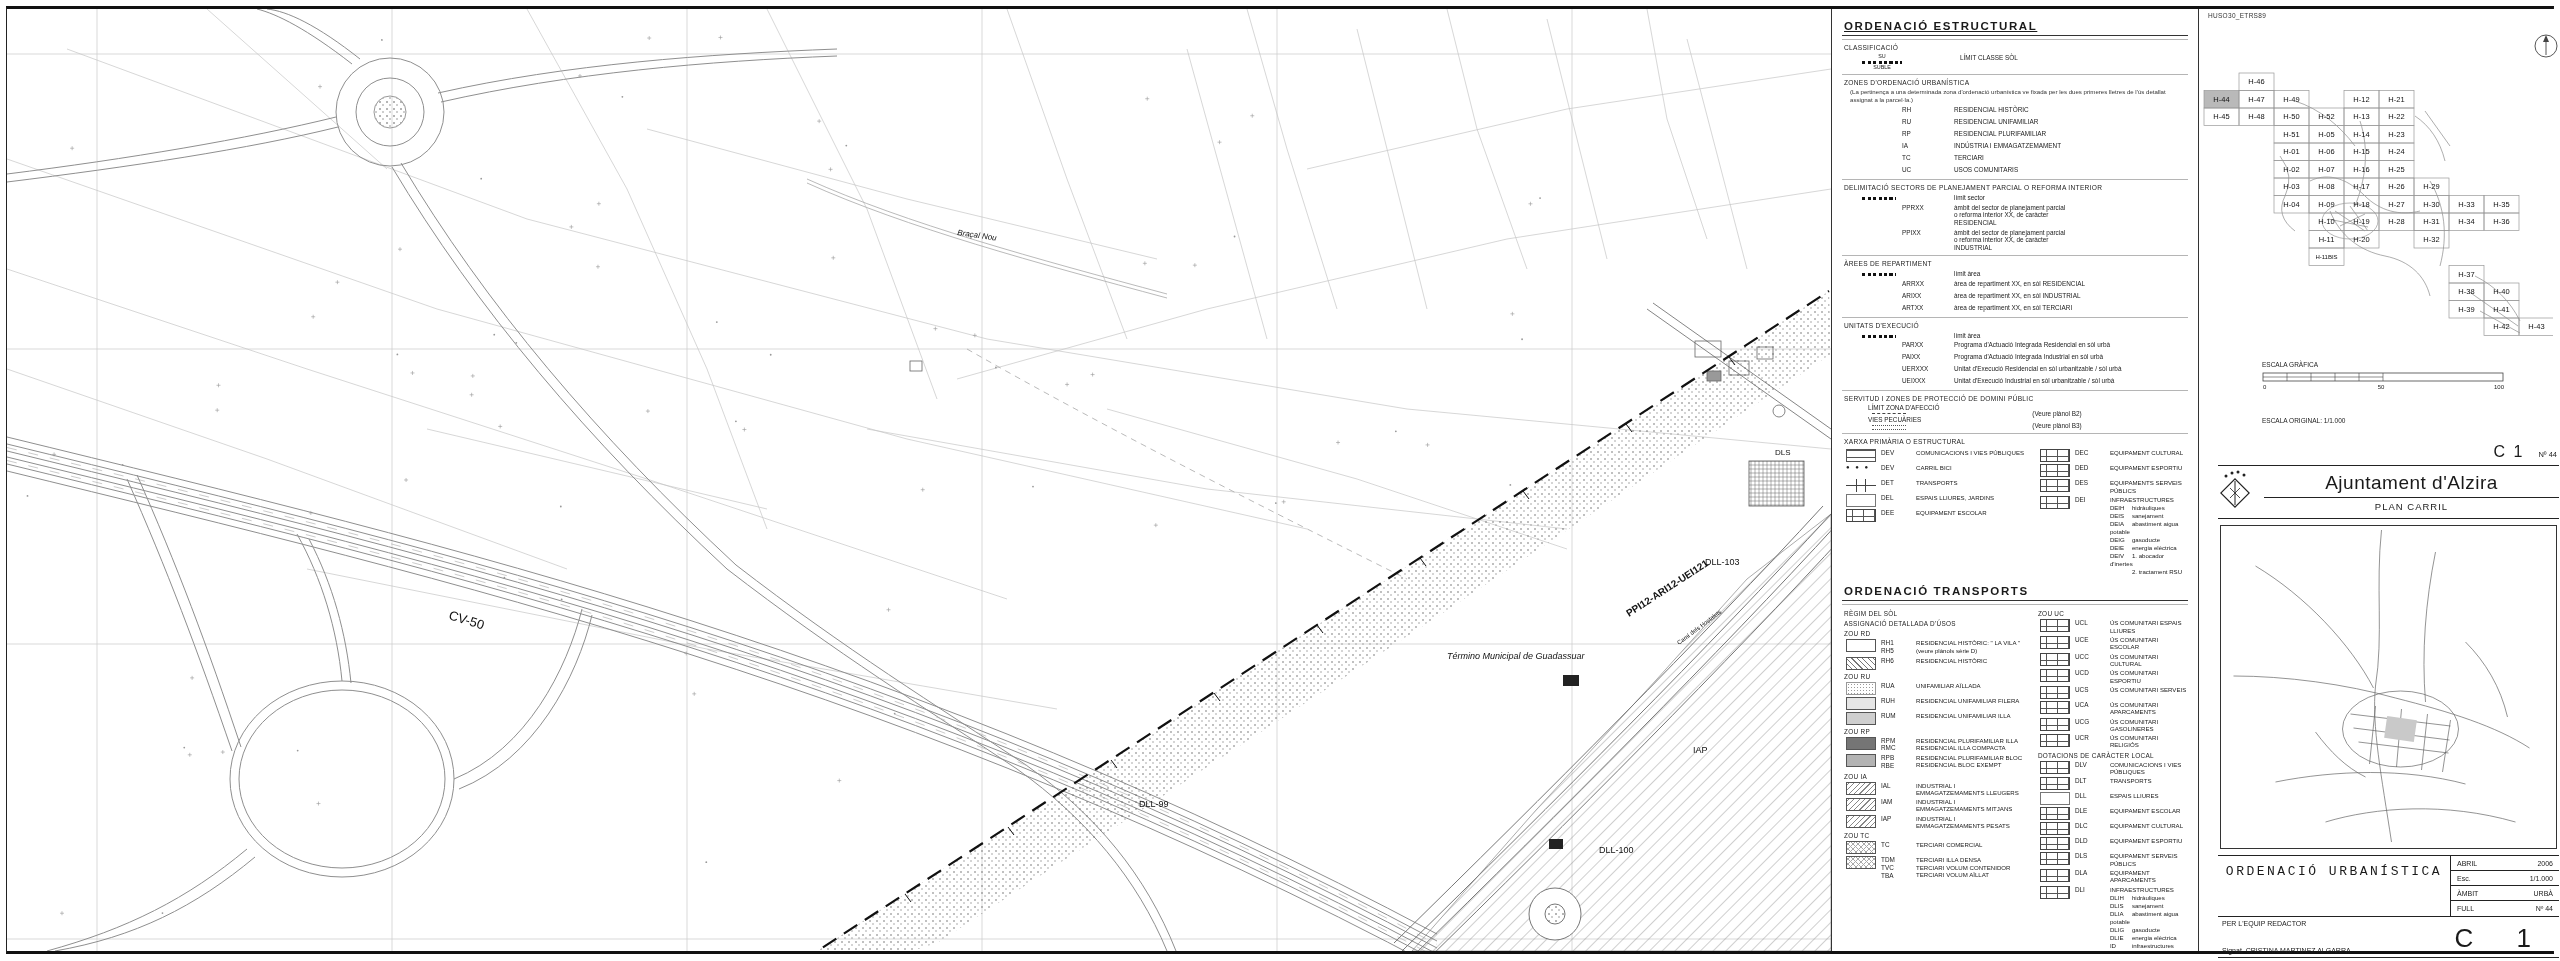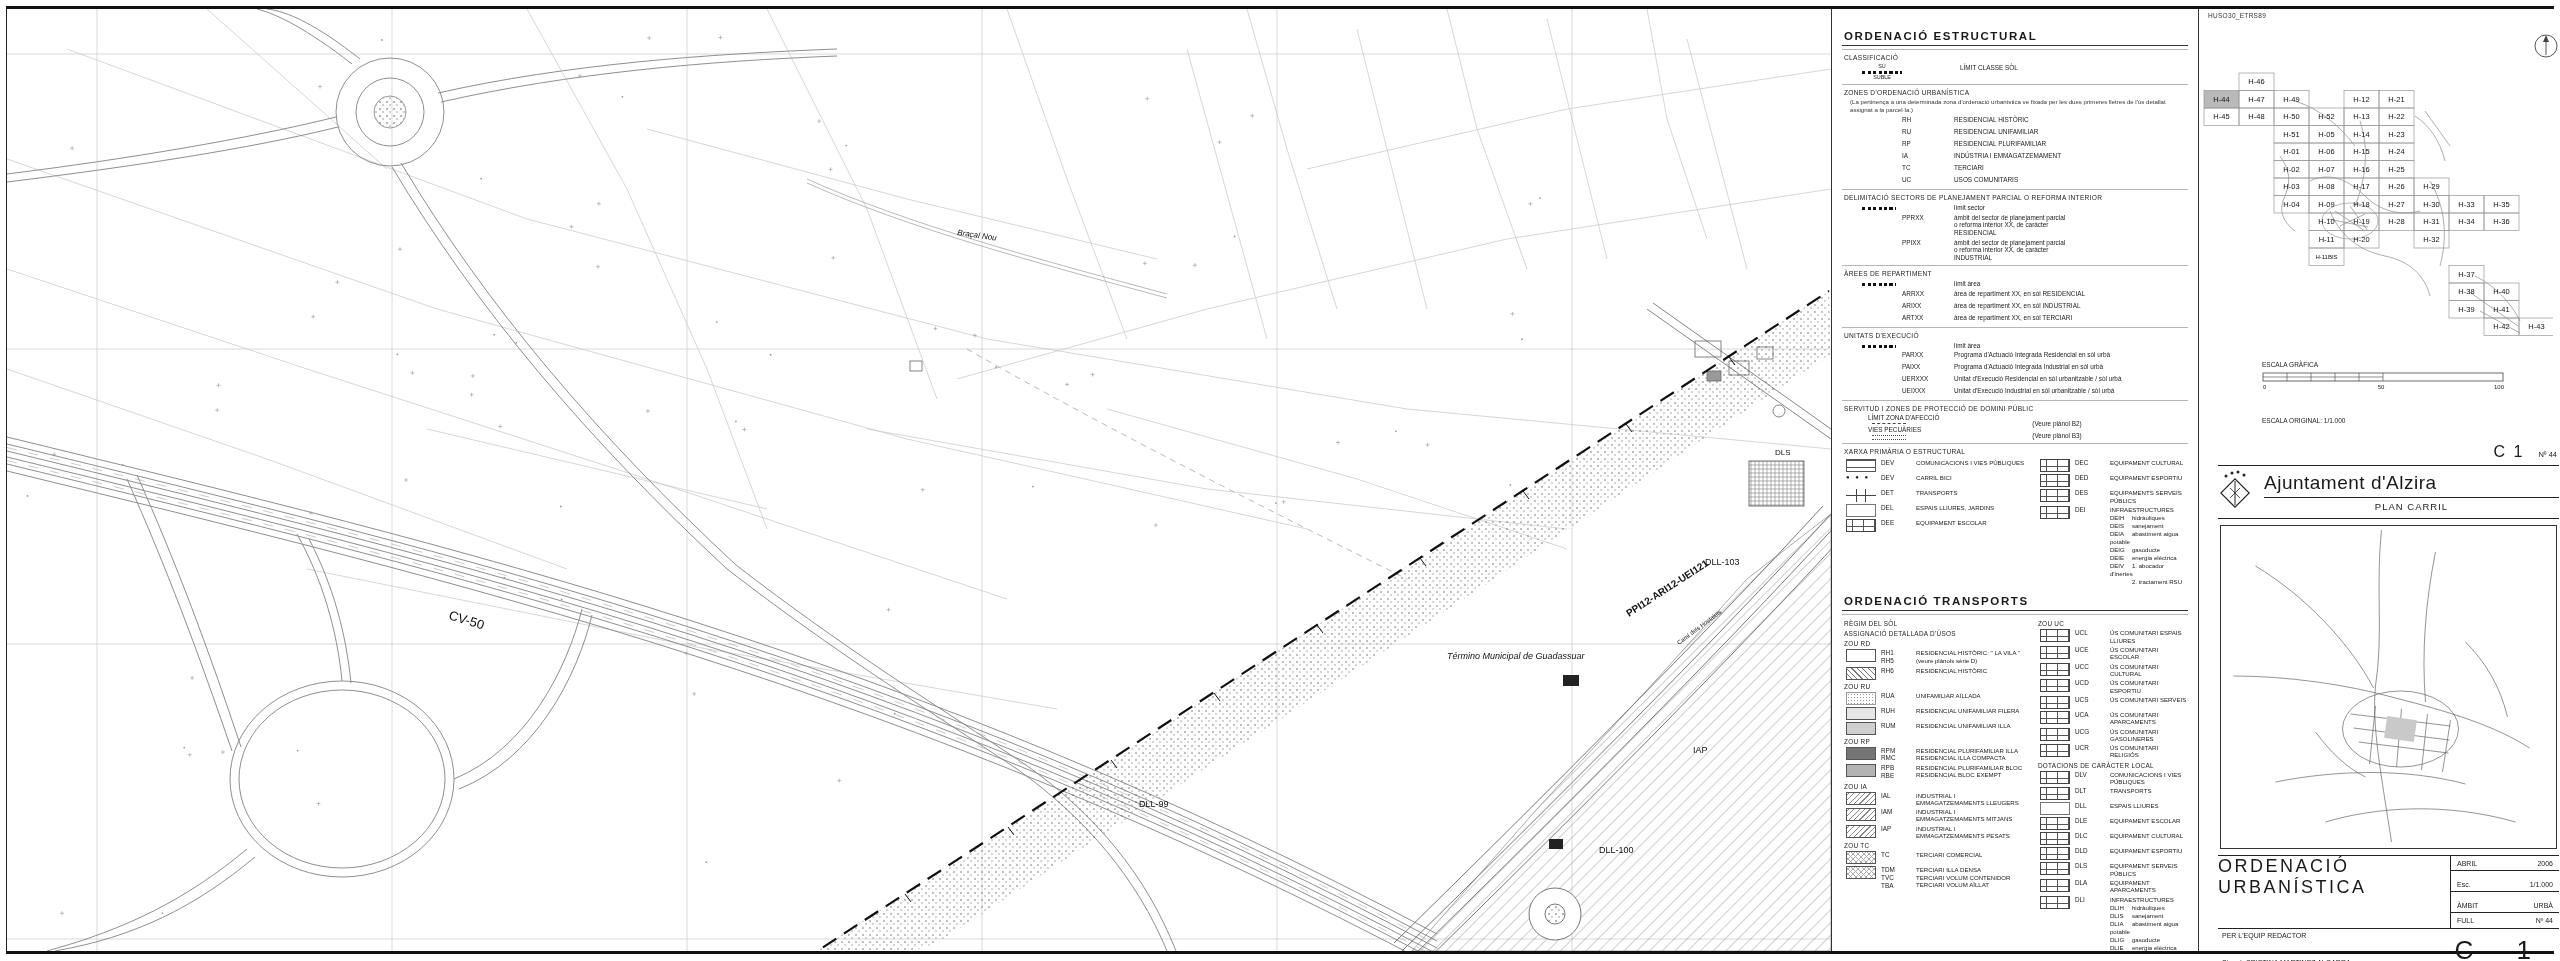--- a/index.html
+++ b/index.html
@@ -5,21 +5,21 @@
   html,body{margin:0;padding:0;background:#fff;}
   body{width:2560px;height:961px;position:relative;font-family:"Liberation Sans",sans-serif;color:#1a1a1a;}
   .sheet{position:absolute;left:6px;top:6px;width:2546px;height:942px;border-left:1px solid #222;border-right:1px solid #222;border-top:3px solid #111;border-bottom:3px solid #111;background:#fff;}
   .map-area{position:absolute;left:0;top:0;width:1824px;height:942px;overflow:hidden;background:#fff;}
   .map-area svg{display:block;}
   .legend-panel{position:absolute;left:1824px;top:0;width:368px;height:942px;border-left:1px solid #333;border-right:1px solid #333;box-sizing:border-box;padding:6px 10px 0 10px;overflow:hidden;background:#fff;}
   .right-panel{position:absolute;left:2193px;top:0;width:353px;height:942px;background:#fff;padding-left:16px;}
 
   
   .lgT{font-size:11.5px;font-weight:700;letter-spacing:1.6px;padding:3px 0 3px 2px;border-bottom:1.4px solid #333;margin:6px 0 3px 0;}
-  .lgT:first-child{margin-top:12px;}
+  .lgT:first-child{margin-top:2px;text-decoration:underline;}
   .lgG{border-top:.8px solid #b5b5b5;margin-top:3px;padding-top:2px;}
   .lgh{font-size:6.6px;letter-spacing:.3px;color:#222;margin:2px 0 2px 2px;}
   .lgnote{font-size:6.1px;color:#333;margin:0 0 2px 8px;line-height:1.2;width:92%;}
   .lgr{display:flex;gap:6px;margin:1px 0;position:relative;padding-left:20px;}
   .sw{width:34px;min-width:34px;height:10px;margin-top:1px;box-sizing:border-box;}
   .sw-none{visibility:hidden;}
   .lgc{width:46px;min-width:46px;font-size:6.4px;line-height:1.2;padding-top:1px;}
   .lgt{flex:1;font-size:6.4px;line-height:1.2;padding-top:1px;}
   .lgn{position:absolute;left:55%;top:1px;font-size:6.4px;}
   .lgsub{font-size:6.1px;line-height:1.3;margin-top:1px;}
@@ -58,27 +58,27 @@
   .north{position:absolute;right:10px;top:22px;}
   .idxmap{position:absolute;left:0;top:52px;}
   .escala{position:absolute;left:62px;top:352px;font-size:6.5px;color:#222;}
   .escala .eo{margin-top:26px;}
   .tblock{position:absolute;left:18px;right:10px;top:432px;}
   .tb-top{display:flex;justify-content:flex-end;align-items:baseline;gap:14px;padding:2px 2px 4px 0;}
   .tb-code{font-size:16px;letter-spacing:2px;}
   .tb-no{font-size:7.5px;}
   .tb-rule{border-top:1.2px solid #222;}
   .tb-main{display:flex;align-items:center;gap:10px;padding:3px 0;}
-  .tb-org{font-size:19px;text-align:left;letter-spacing:.5px;}
+  .tb-org{font-size:19px;text-align:center;letter-spacing:.5px;}
   .tb-orgwrap{flex:1;}
   .tb-plan{font-size:9.5px;text-align:center;letter-spacing:1px;border-top:1px solid #222;margin-top:3px;padding-top:3px;}
   .locmap{position:absolute;left:20px;right:12px;top:516px;height:322px;border:1px solid #333;background:#fff;overflow:hidden;}
   .fblock{position:absolute;left:18px;right:10px;top:846px;border-top:1.3px solid #222;border-bottom:1.3px solid #222;}
   .fb-grid{display:grid;grid-template-columns:1fr 108px;border-bottom:1px solid #222;}
-  .fb-title{grid-row:1/span 2;display:flex;align-items:center;justify-content:center;font-size:18px;letter-spacing:2.5px;border-right:1px solid #222;}
+  .fb-title{grid-row:1/span 2;display:flex;align-items:center;justify-content:center;font-size:13px;letter-spacing:2.5px;border-right:1px solid #222;font-family:Liberation Mono, monospace;}
   .fb-empty{grid-row:3/span 2;border-right:1px solid #222;}
   .fb-cell{display:flex;justify-content:space-between;align-items:center;font-size:7px;padding:0 6px;height:15px;border-bottom:1px solid #222;box-sizing:border-box;}
   .fb-cell:last-child{border-bottom:none;}
   .fb-c3{border-bottom:1px solid #222 !important;}
   .fb-bot{position:relative;height:40px;}
   .fb-red{position:absolute;left:4px;top:3px;font-size:7px;}
   .fb-sig{position:absolute;left:4px;bottom:3px;font-size:7px;}
   .fb-big{position:absolute;right:10px;top:6px;font-size:26px;letter-spacing:18px;}
 </style>
 </head>

